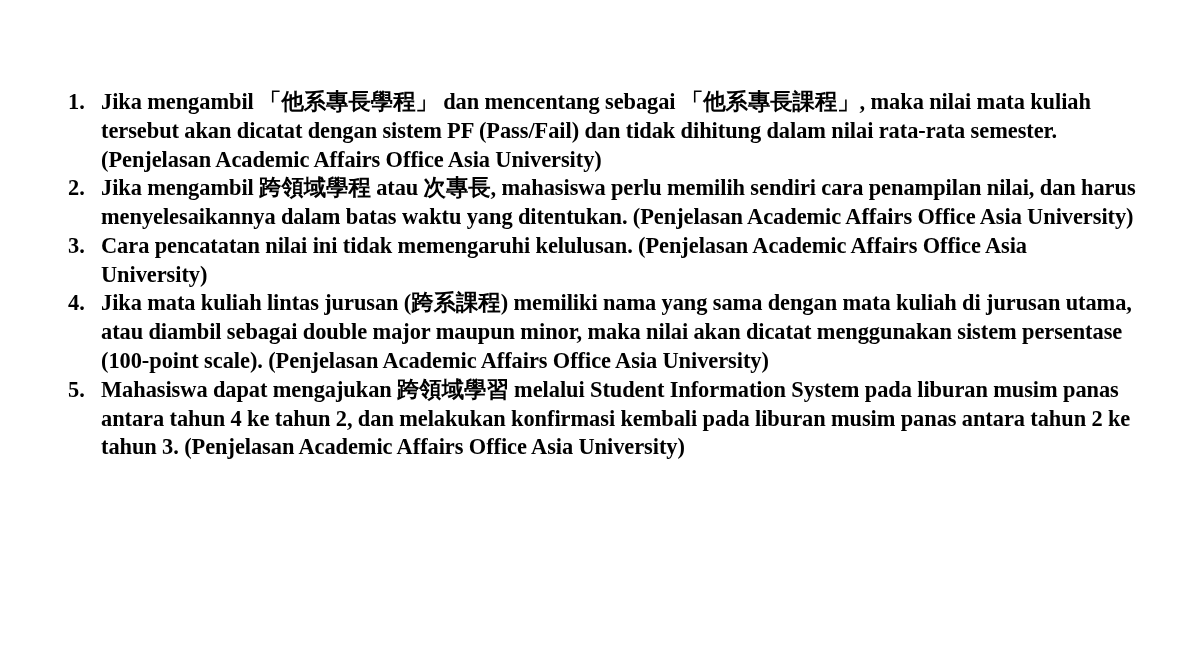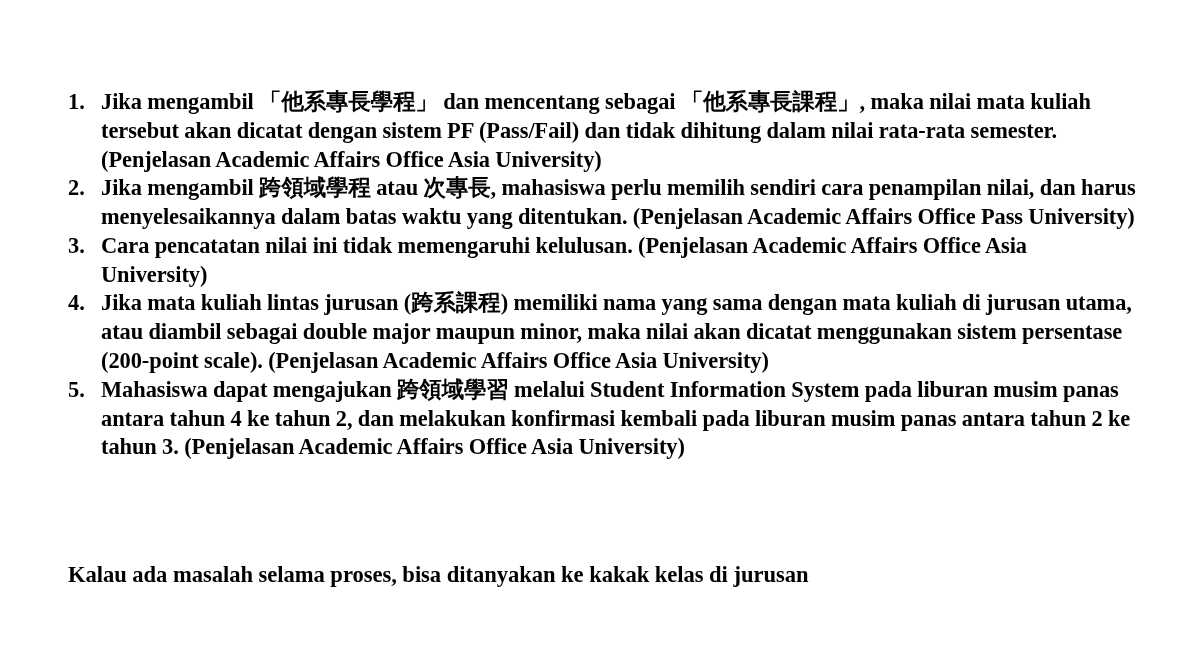--- a/index.html
+++ b/index.html
@@ -74,31 +74,30 @@
 
 <div class="page">
 
   <ol class="notes-list">
     <li class="note-item">
       <span class="note-marker">1.</span>
       <span class="note-text">Jika mengambil 「他系專長學程」 dan mencentang sebagai 「他系專長課程」, maka nilai mata kuliah tersebut akan dicatat dengan sistem PF (Pass/Fail) dan tidak dihitung dalam nilai rata-rata semester. (Penjelasan Academic Affairs Office Asia University)</span>
     </li>
     <li class="note-item">
       <span class="note-marker">2.</span>
-      <span class="note-text">Jika mengambil 跨領域學程 atau 次專長, mahasiswa perlu memilih sendiri cara penampilan nilai, dan harus menyelesaikannya dalam batas waktu yang ditentukan. (Penjelasan Academic Affairs Office Pass University)</span>
+      <span class="note-text">Jika mengambil 跨領域學程 atau 次專長, mahasiswa perlu memilih sendiri cara penampilan nilai, dan harus menyelesaikannya dalam batas waktu yang ditentukan. (Penjelasan Academic Affairs Office Asia University)</span>
     </li>
     <li class="note-item">
       <span class="note-marker">3.</span>
       <span class="note-text">Cara pencatatan nilai ini tidak memengaruhi kelulusan. (Penjelasan Academic Affairs Office Asia University)</span>
     </li>
     <li class="note-item">
       <span class="note-marker">4.</span>
-      <span class="note-text">Jika mata kuliah lintas jurusan (跨系課程) memiliki nama yang sama dengan mata kuliah di jurusan utama, atau diambil sebagai double major maupun minor, maka nilai akan dicatat menggunakan sistem persentase (200-point scale). (Penjelasan Academic Affairs Office Asia University)</span>
+      <span class="note-text">Jika mata kuliah lintas jurusan (跨系課程) memiliki nama yang sama dengan mata kuliah di jurusan utama, atau diambil sebagai double major maupun minor, maka nilai akan dicatat menggunakan sistem persentase (100-point scale). (Penjelasan Academic Affairs Office Asia University)</span>
     </li>
     <li class="note-item">
       <span class="note-marker">5.</span>
       <span class="note-text">Mahasiswa dapat mengajukan 跨領域學習 melalui Student Information System pada liburan musim panas antara tahun 4 ke tahun 2, dan melakukan konfirmasi kembali pada liburan musim panas antara tahun 2 ke tahun 3. (Penjelasan Academic Affairs Office Asia University)</span>
     </li>
   </ol>
 
-  <div class="closing-line">Kalau ada masalah selama proses, bisa ditanyakan ke kakak kelas di jurusan</div>
 
 </div>
 
 </body></html>

